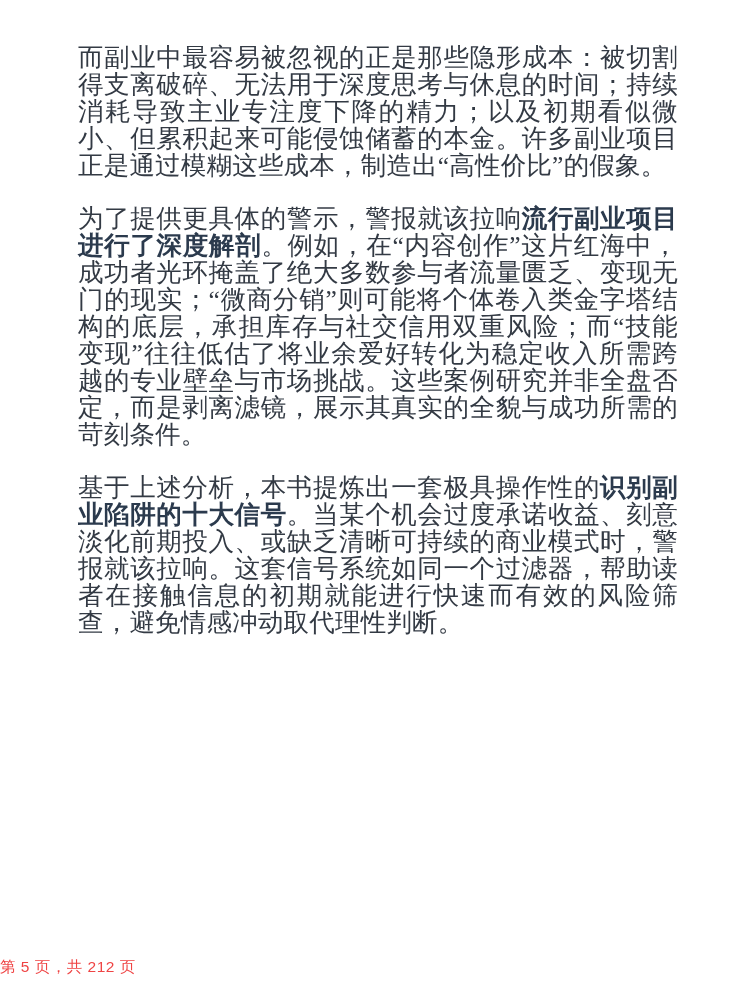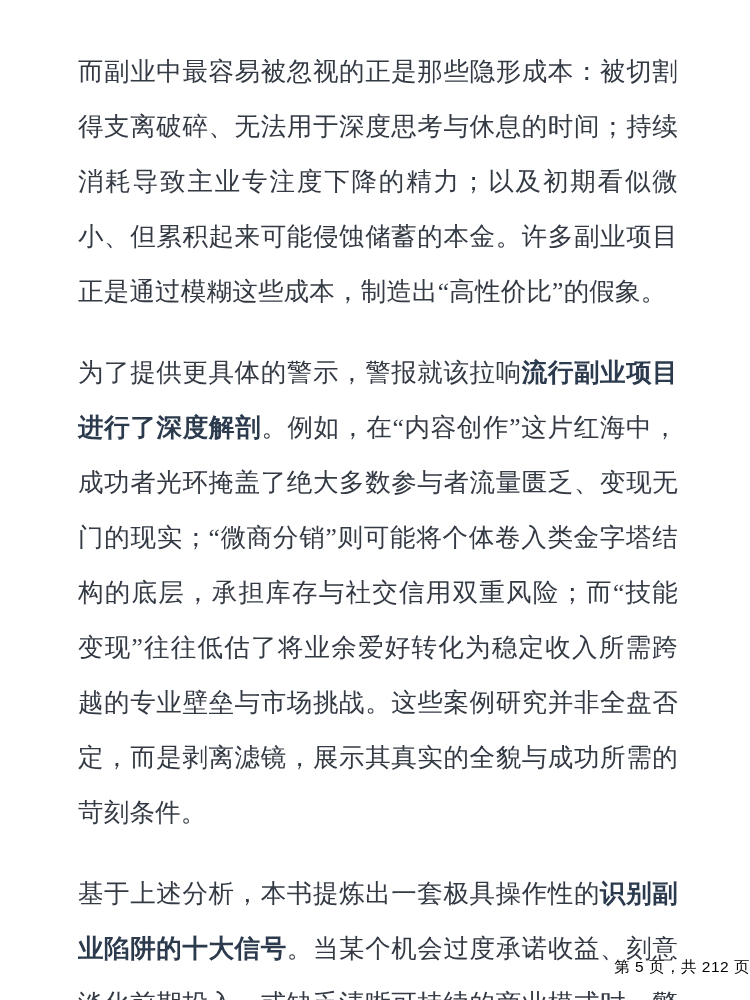--- a/index.html
+++ b/index.html
@@ -22,42 +22,42 @@
     padding: 44px 72px 0 78px;
     display: flex;
     flex-direction: column;
   }
   .content {
     flex: 0 0 auto;
   }
   p.para {
     margin: 0 0 26px 0;
     font-size: 25.5px;
-    line-height: 55px;
+    line-height: 27px;
     text-align: justify;
     text-justify: inter-ideograph;
     letter-spacing: 0.2px;
     color: #333a44;
     font-weight: 400;
   }
   p.para:last-child {
     margin-bottom: 0;
   }
   .hl {
     font-weight: 700;
     color: #2b3a4d;
   }
   .footer {
     position: absolute;
     left: 0;
     right: 0;
     bottom: 22px;
-    text-align: right;
+    text-align: left;
     font-size: 15.5px;
-    color: #000000;
+    color: #ef4444;
     font-family: "Liberation Sans", sans-serif;
     letter-spacing: 0.5px;
   }
 </style>
 </head>
 <body>
 
 <div class="page">
 
   <div class="content">

